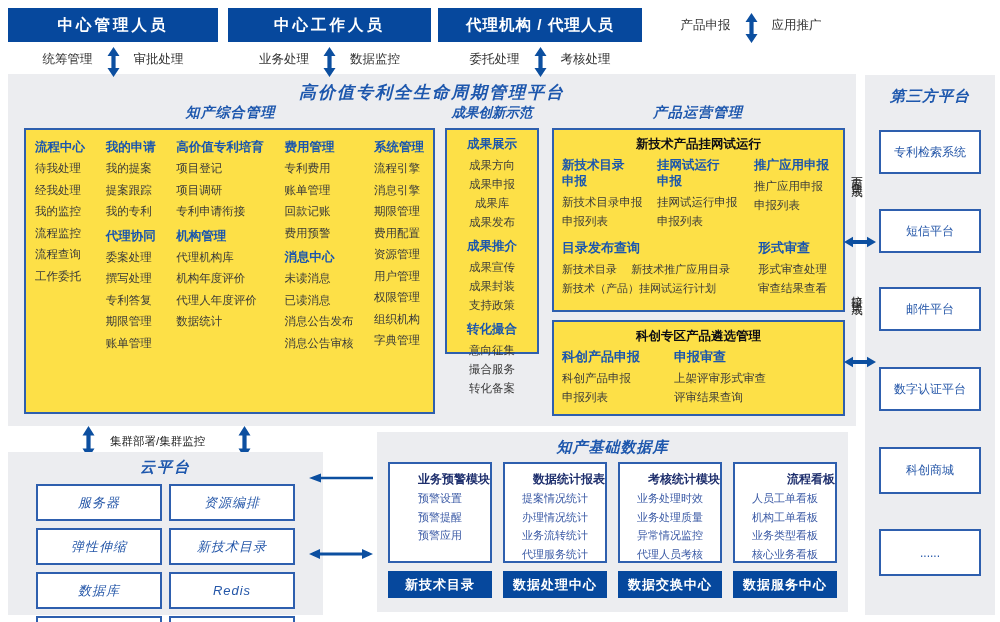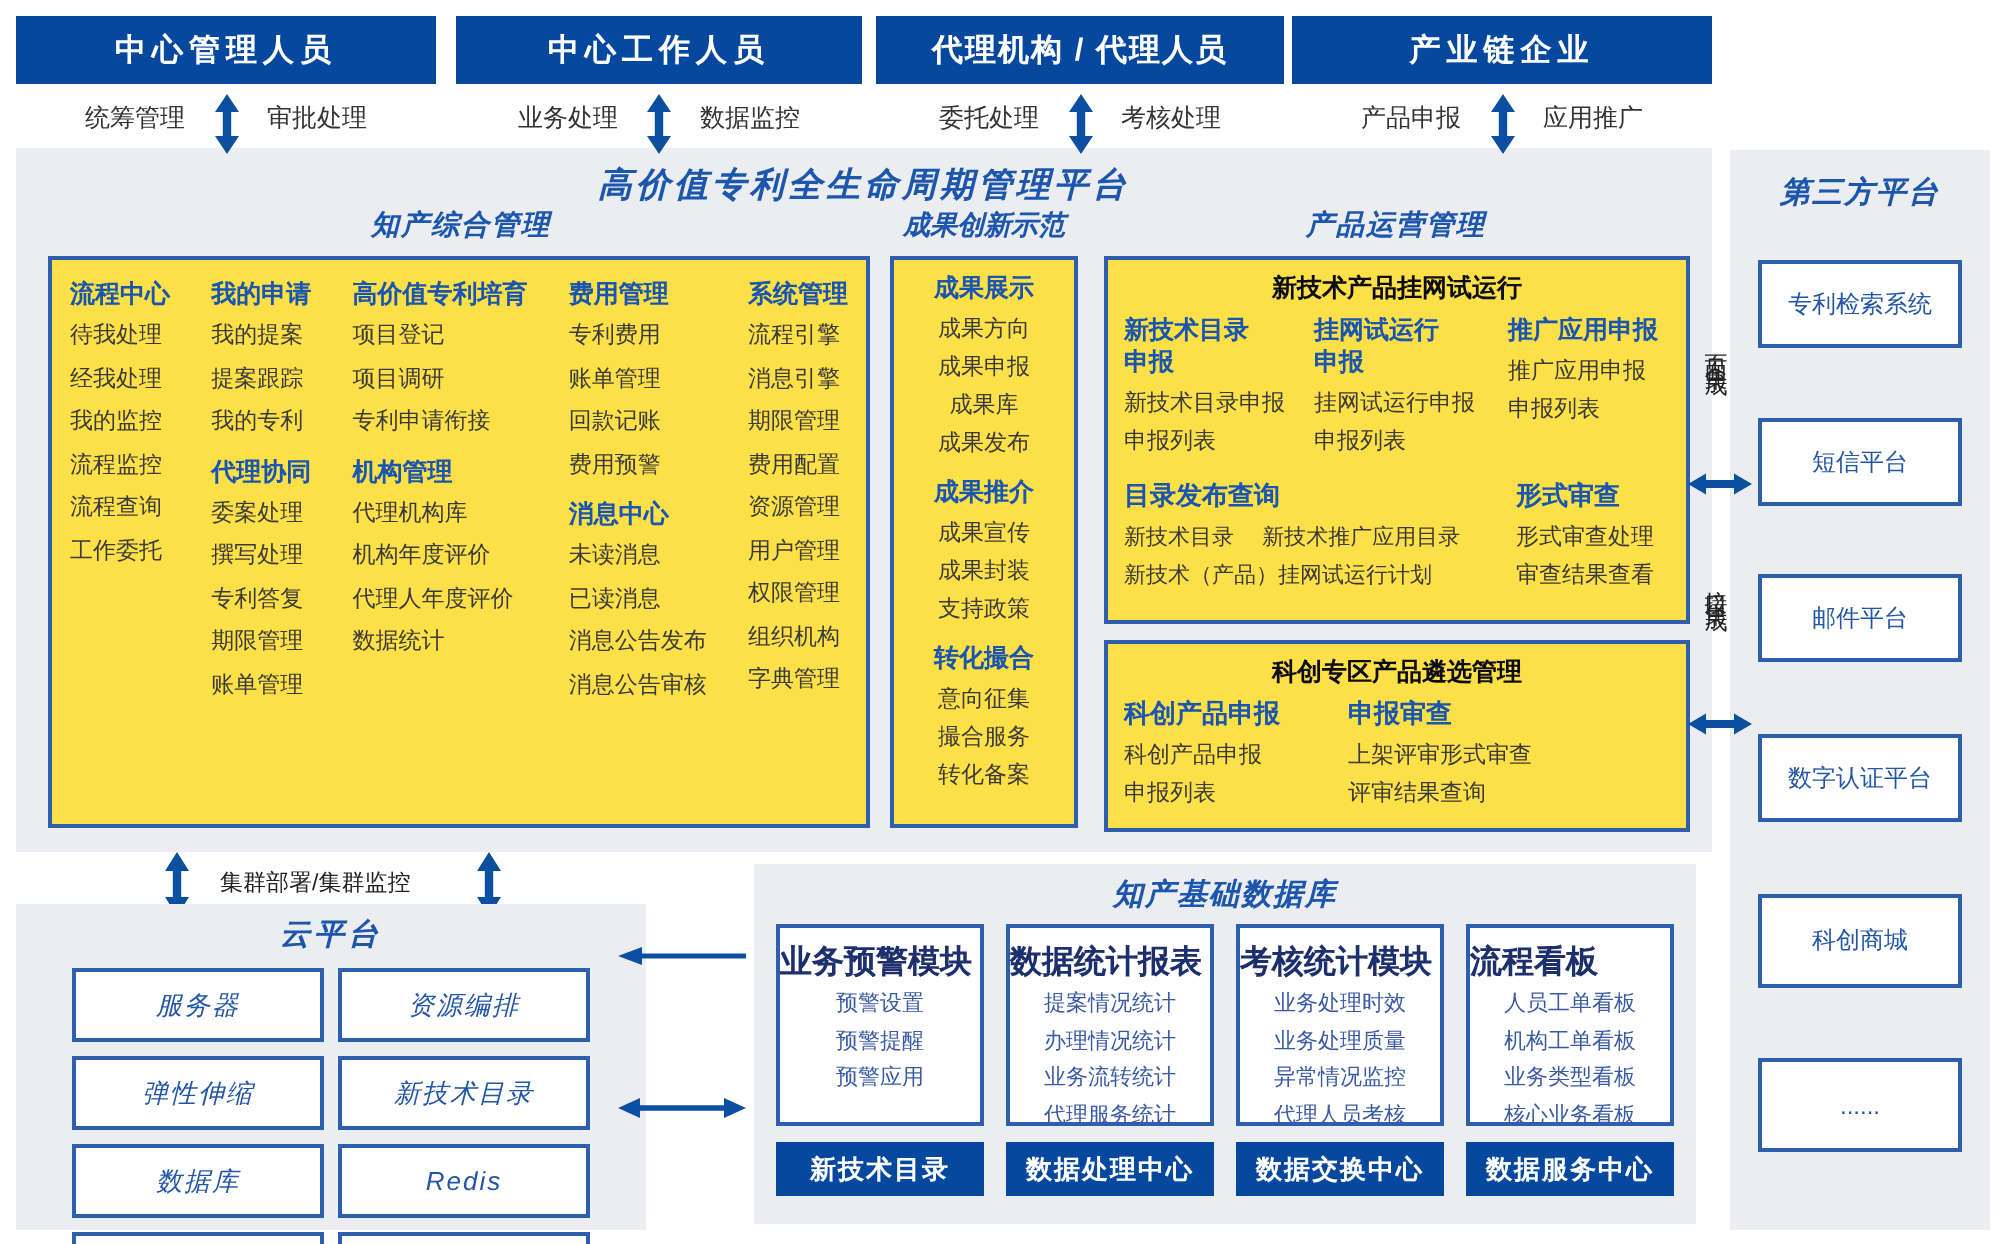--- a/index.html
+++ b/index.html
@@ -36,21 +36,21 @@
 
   
   .cloud-grid { display:grid; grid-template-columns:repeat(2,1fr); gap:7px; padding:3px 28px;font-style:italic; }
   .cloud-cell { background:#fff; border:2px solid #2e5fae; height:37px; display:flex; align-items:center;
                 justify-content:center; color:#2456a8; font-size:13px; letter-spacing:1px; }
 
   
   .db-row { display:flex; gap:11px; padding:0 11px; margin-top:5px; }
   .db-mod { flex:1; display:flex; flex-direction:column; }
   .db-box { background:#fff; border:2px solid #2e5fae; height:101px; }
-  .db-h   { color:#1e2f6d; font-weight:bold; font-size:16px; text-align:left; padding:7px 0 1px; white-space:nowrap; }
+  .db-h   { color:#1e2f6d; font-weight:bold; font-size:12px; text-align:right; padding:7px 0 1px; white-space:nowrap; }
   .db-i   { color:#3b5aa5; font-size:11px; text-align:center; line-height:18.5px; white-space:nowrap; }
   .db-btn { margin-top:8px; height:27px; background:#06489d; color:#fff; font-weight:bold; font-size:13px;
             letter-spacing:1px; display:flex; align-items:center; justify-content:center; }
 
   
   .tp-box { position:absolute; left:14px; width:102px; height:44px; background:#fff; border:2px solid #2e5fae;
             display:flex; align-items:center; justify-content:center; color:#2456a8; font-size:12px; white-space:nowrap; }
 
   .vtext { writing-mode:vertical-rl; font-size:11.5px; color:#222; letter-spacing:3px; }
   svg { display:block; }
@@ -82,21 +82,20 @@
   <div class="role-title" style="letter-spacing:1px">代理机构 / 代理人员</div>
   <div class="role-labels">
     <span>委托处理</span>
     <svg width="13" height="30" viewBox="0 0 13 30">
         <path d="M6.5 0 L12.5 9 L8.6 9 L8.6 21 L12.5 21 L6.5 30 L0.5 21 L4.4 21 L4.4 9 L0.5 9 Z" fill="#0c4fa0"></path>
       </svg>
     <span>考核处理</span>
   </div>
 </div>
 <div class="abs" style="left:646px;top:8px;width:210px">
-  <div class="role-title">产业链企业</div>
   <div class="role-labels">
     <span>产品申报</span>
     <svg width="13" height="30" viewBox="0 0 13 30">
         <path d="M6.5 0 L12.5 9 L8.6 9 L8.6 21 L12.5 21 L6.5 30 L0.5 21 L4.4 21 L4.4 9 L0.5 9 Z" fill="#0c4fa0"></path>
       </svg>
     <span>应用推广</span>
   </div>
 </div>
 
 <div class="abs gray" style="left:8px;top:74px;width:848px;height:352px">
@@ -191,21 +190,21 @@
               <div class="itm">组织机构</div>
               <div class="itm">字典管理</div>
             </div>
         </div>
       </div>
     </div>
   </div>
 
   <div class="abs" style="left:436px;top:30px;width:96px;height:318px">
     <div class="sec-title" style="font-size:13.5px">成果创新示范</div>
-    <div class="abs wbox ach-box" style="left:1px;top:24px;width:94px;height:286px">
+    <div class="abs wbox ach-box" style="left:1px;top:24px;width:94px;height:226px">
       <div class="grp">
         <div class="grp-h">成果展示</div>
         <div>
             <div class="itm">成果方向</div>
             <div class="itm">成果申报</div>
             <div class="itm">成果库</div>
             <div class="itm">成果发布</div>
           </div>
       </div>
       <div class="grp">

